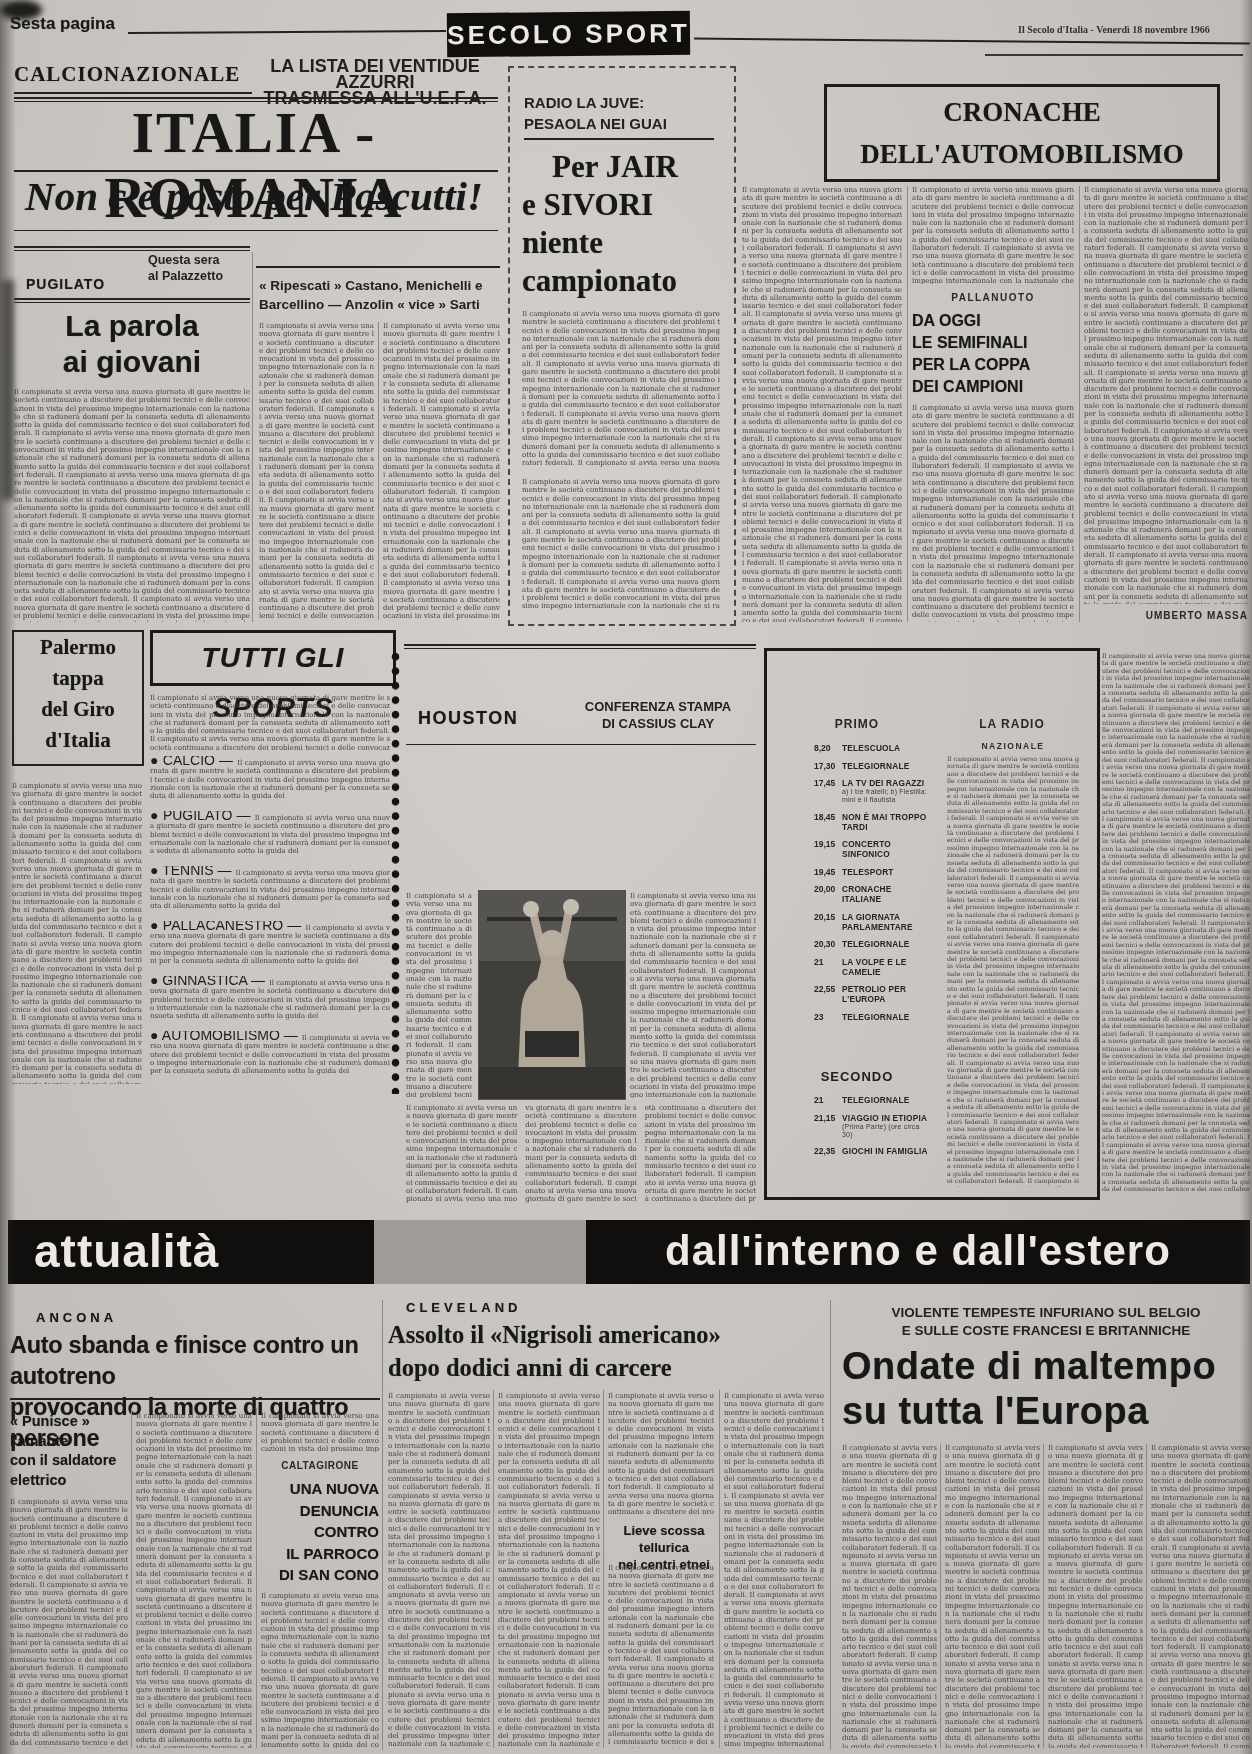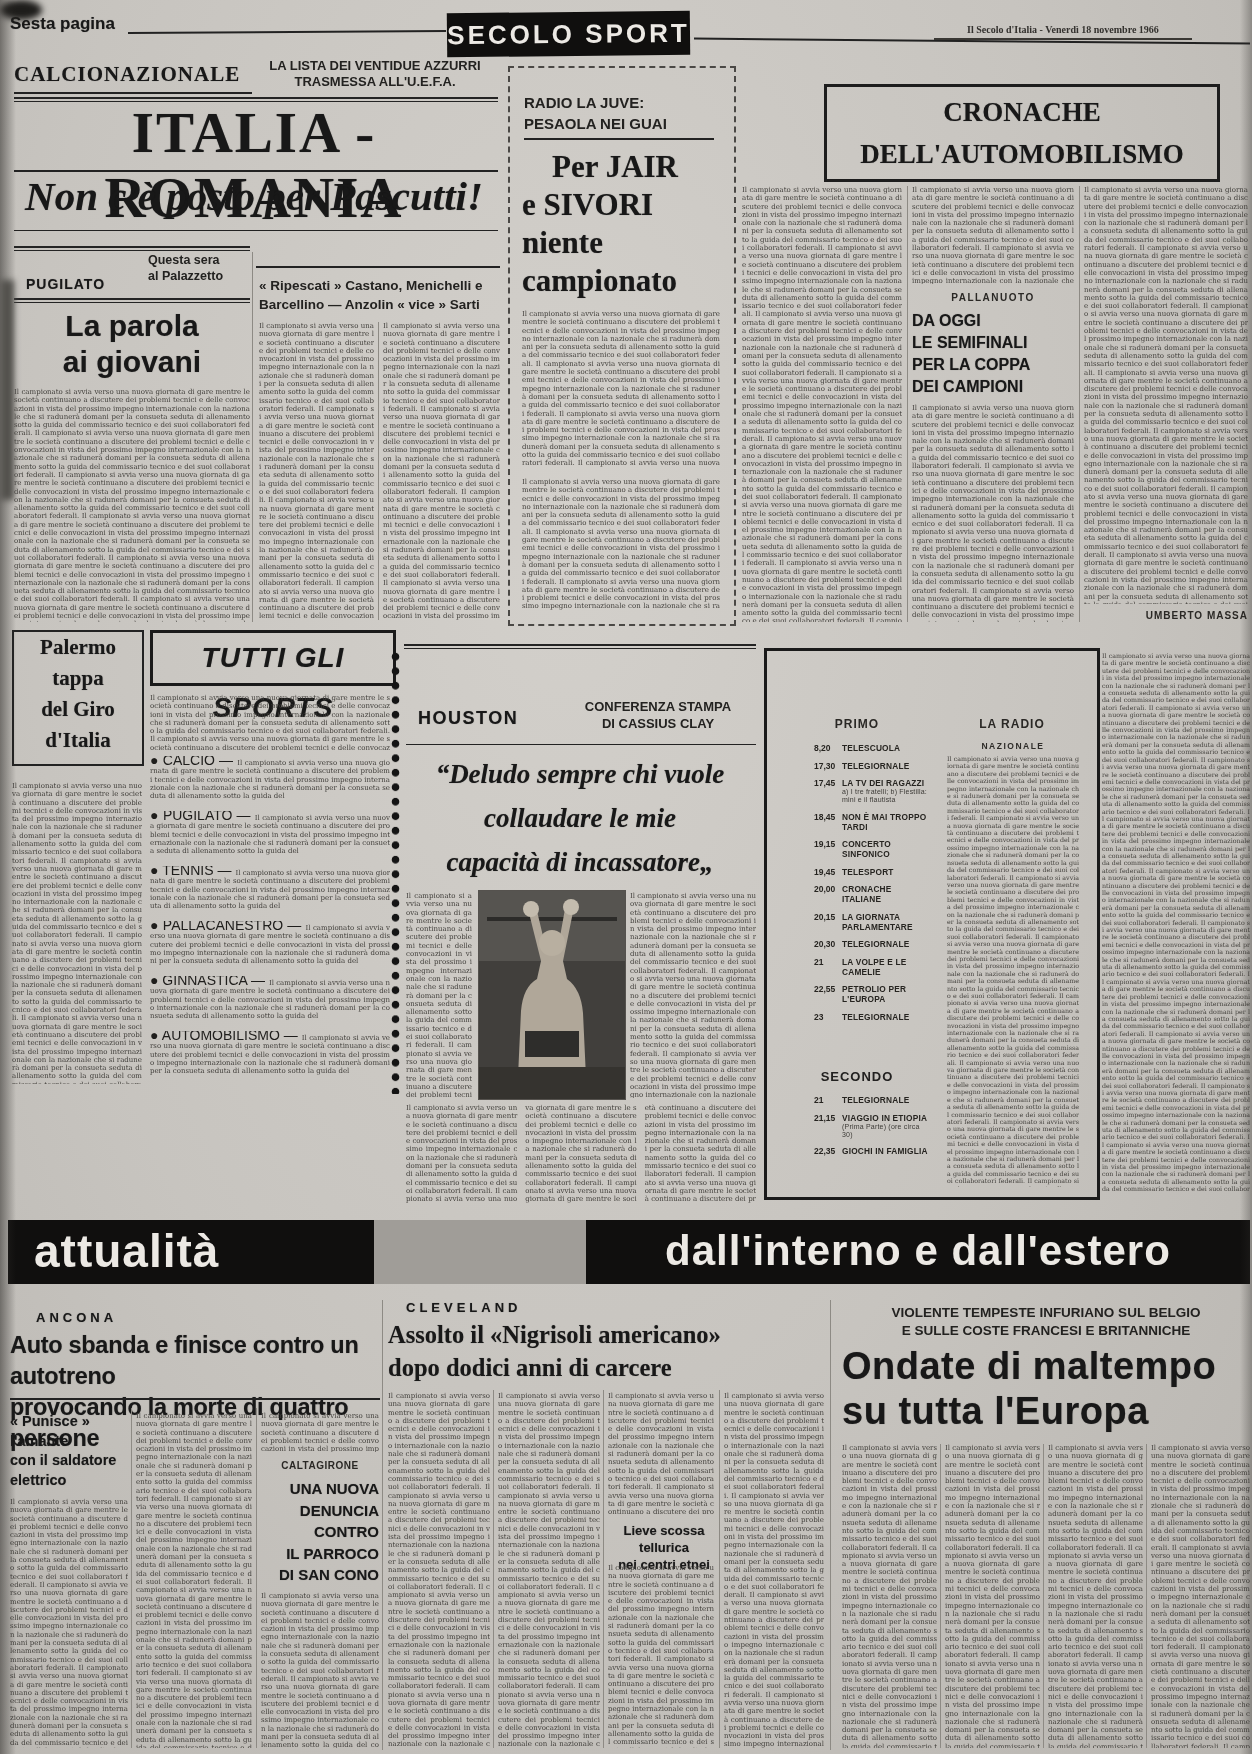--- a/index.html
+++ b/index.html
@@ -36,25 +36,25 @@
 </style>
 </head>
 <body>
 
 <div id="page">
 
   <div class="abs b sans ink" style="left:10px;top:14px;font-size:17px;">Sesta pagina</div>
   <div class="abs rule" style="left:128px;top:31px;width:318px;height:2px;transform:rotate(-.4deg);"></div>
   <div class="abs banner-black ctr b sans" style="left:447px;top:12px;width:243px;height:44px;line-height:44px;font-size:26px;letter-spacing:3px;transform:rotate(-.6deg);">SECOLO SPORT</div>
   <div class="abs rule" style="left:694px;top:40px;width:556px;height:2px;transform:rotate(.5deg);"></div>
-  <div class="abs b serif ctr" style="left:934px;top:24px;width:258px;font-size:10px;color:#33312e;border-bottom:2px solid #3a3834;padding-bottom:3px;filter:blur(.25px);">Il Secolo d'Italia - Venerdì 18 novembre 1966</div>
+  <div class="abs b serif ctr" style="left:985px;top:24px;width:258px;font-size:10px;color:#33312e;border-bottom:2px solid #3a3834;padding-bottom:19px;filter:blur(.25px);">Il Secolo d'Italia - Venerdì 18 novembre 1966</div>
 
   <div class="abs b serif ink" style="left:14px;top:62px;font-size:21px;letter-spacing:1px;">CALCIONAZIONALE</div>
   <div class="abs rule" style="left:14px;top:92px;width:238px;height:2px;"></div>
-  <div class="abs b sans ctr" style="left:252px;top:58px;width:246px;font-size:13px;line-height:16px;color:#232220;">
+  <div class="abs b sans ctr" style="left:252px;top:58px;width:246px;font-size:18px;line-height:16px;color:#232220;">
     <div>LA LISTA DEI VENTIDUE AZZURRI</div>
     <div>TRASMESSA ALL'U.E.F.A.</div>
   </div>
   <div class="abs dblrule" style="left:14px;top:97px;width:484px;"></div>
   <div class="abs b serif ctr ink" style="left:8px;top:100px;width:492px;font-size:57px;letter-spacing:2px;">ITALIA - ROMANIA</div>
   <div class="abs rule" style="left:14px;top:170px;width:484px;height:2px;"></div>
   <div class="abs b i serif ctr ink" style="left:8px;top:172px;width:492px;font-size:41px;">Non c'è posto per Pascutti!</div>
   <div class="abs rule" style="left:14px;top:230px;width:484px;height:1px;"></div>
 
   <div class="abs dblrule" style="left:14px;top:246px;width:236px;"></div>
@@ -137,25 +137,20 @@
     </div>
 
   <div class="abs dots" style="left:389px;top:650px;width:12px;height:444px;"></div>
   <div class="abs dblrule" style="left:404px;top:644px;width:352px;"></div>
   <div class="abs b sans ink" style="left:418px;top:708px;font-size:18px;letter-spacing:1.5px;">HOUSTON</div>
   <div class="abs b sans ctr" style="left:560px;top:698px;width:196px;font-size:13px;line-height:17px;color:#232220;">
     <div>CONFERENZA STAMPA</div>
     <div>DI CASSIUS CLAY</div>
   </div>
   <div class="abs rule" style="left:406px;top:744px;width:350px;height:1px;"></div>
-  <div class="abs b i serif ctr ink" style="left:400px;top:752px;width:360px;font-size:27px;line-height:44px;">
-    <div>“Deludo sempre chi vuole</div>
-    <div>collaudare le mie</div>
-    <div>capacità di incassatore„</div>
-  </div>
   <div class="abs greek" style="left:406px;top:892px;width:66px;height:206px;">Il campionato si avvia verso una nuova giornata di gare mentre le società continuano a discutere dei problemi tecnici e delle convocazioni in vista del prossimo impegno internazionale con la nazionale che si radunerà domani per la consueta seduta di allenamento sotto la guida del commissario tecnico e dei suoi collaboratori federali. Il campionato si avvia verso una nuova giornata di gare mentre le società continuano a discutere dei problemi tecnici e delle convocazioni in vista del prossimo impegno internazionale con la nazionale che si radunerà domani per la consueta seduta di allenamento sotto la guida del commissario tecnico e dei suoi collaboratori federali. Il campionato si avvia verso una nuova giornata di gare mentre le società continuano a discutere dei problemi tecnici e delle convocazioni in vista del prossimo impegno internazionale con la nazionale che si radunerà domani per la consueta seduta di allenamento sotto la guida del commissario tecnico e dei suoi collaboratori federali. Il campionato si avvia verso una nuova giornata di gare mentre le società continuano a discutere dei problemi tecnici e delle convocazioni in vista del prossimo impegno internazionale con la nazionale che si radunerà domani per la consueta seduta di allenamento sotto la guida del commissario tecnico e dei suoi collaboratori federali. </div>
   <div class="abs" style="left:478px;top:890px;width:146px;height:208px;border:1px solid #55524e;">
     <svg width="146" height="208" viewBox="0 0 146 208" xmlns="http://www.w3.org/2000/svg">
       <rect width="146" height="208" fill="#413f3c"></rect>
       <rect y="0" width="146" height="70" fill="#565450"></rect>
       <rect x="8" y="26" width="130" height="4" fill="#2c2b29"></rect>
       <path d="M38 208 L42 120 Q44 96 58 88 L62 70 L50 22 L58 20 L68 62 L78 62 L86 18 L94 21 L84 70 L88 88 Q102 98 104 122 L108 208 Z" fill="#b0a799"></path>
       <circle cx="73" cy="52" r="13" fill="#b8afa0"></circle>
       <circle cx="52" cy="18" r="8" fill="#c4bcae"></circle>
       <circle cx="92" cy="16" r="8" fill="#c4bcae"></circle>

